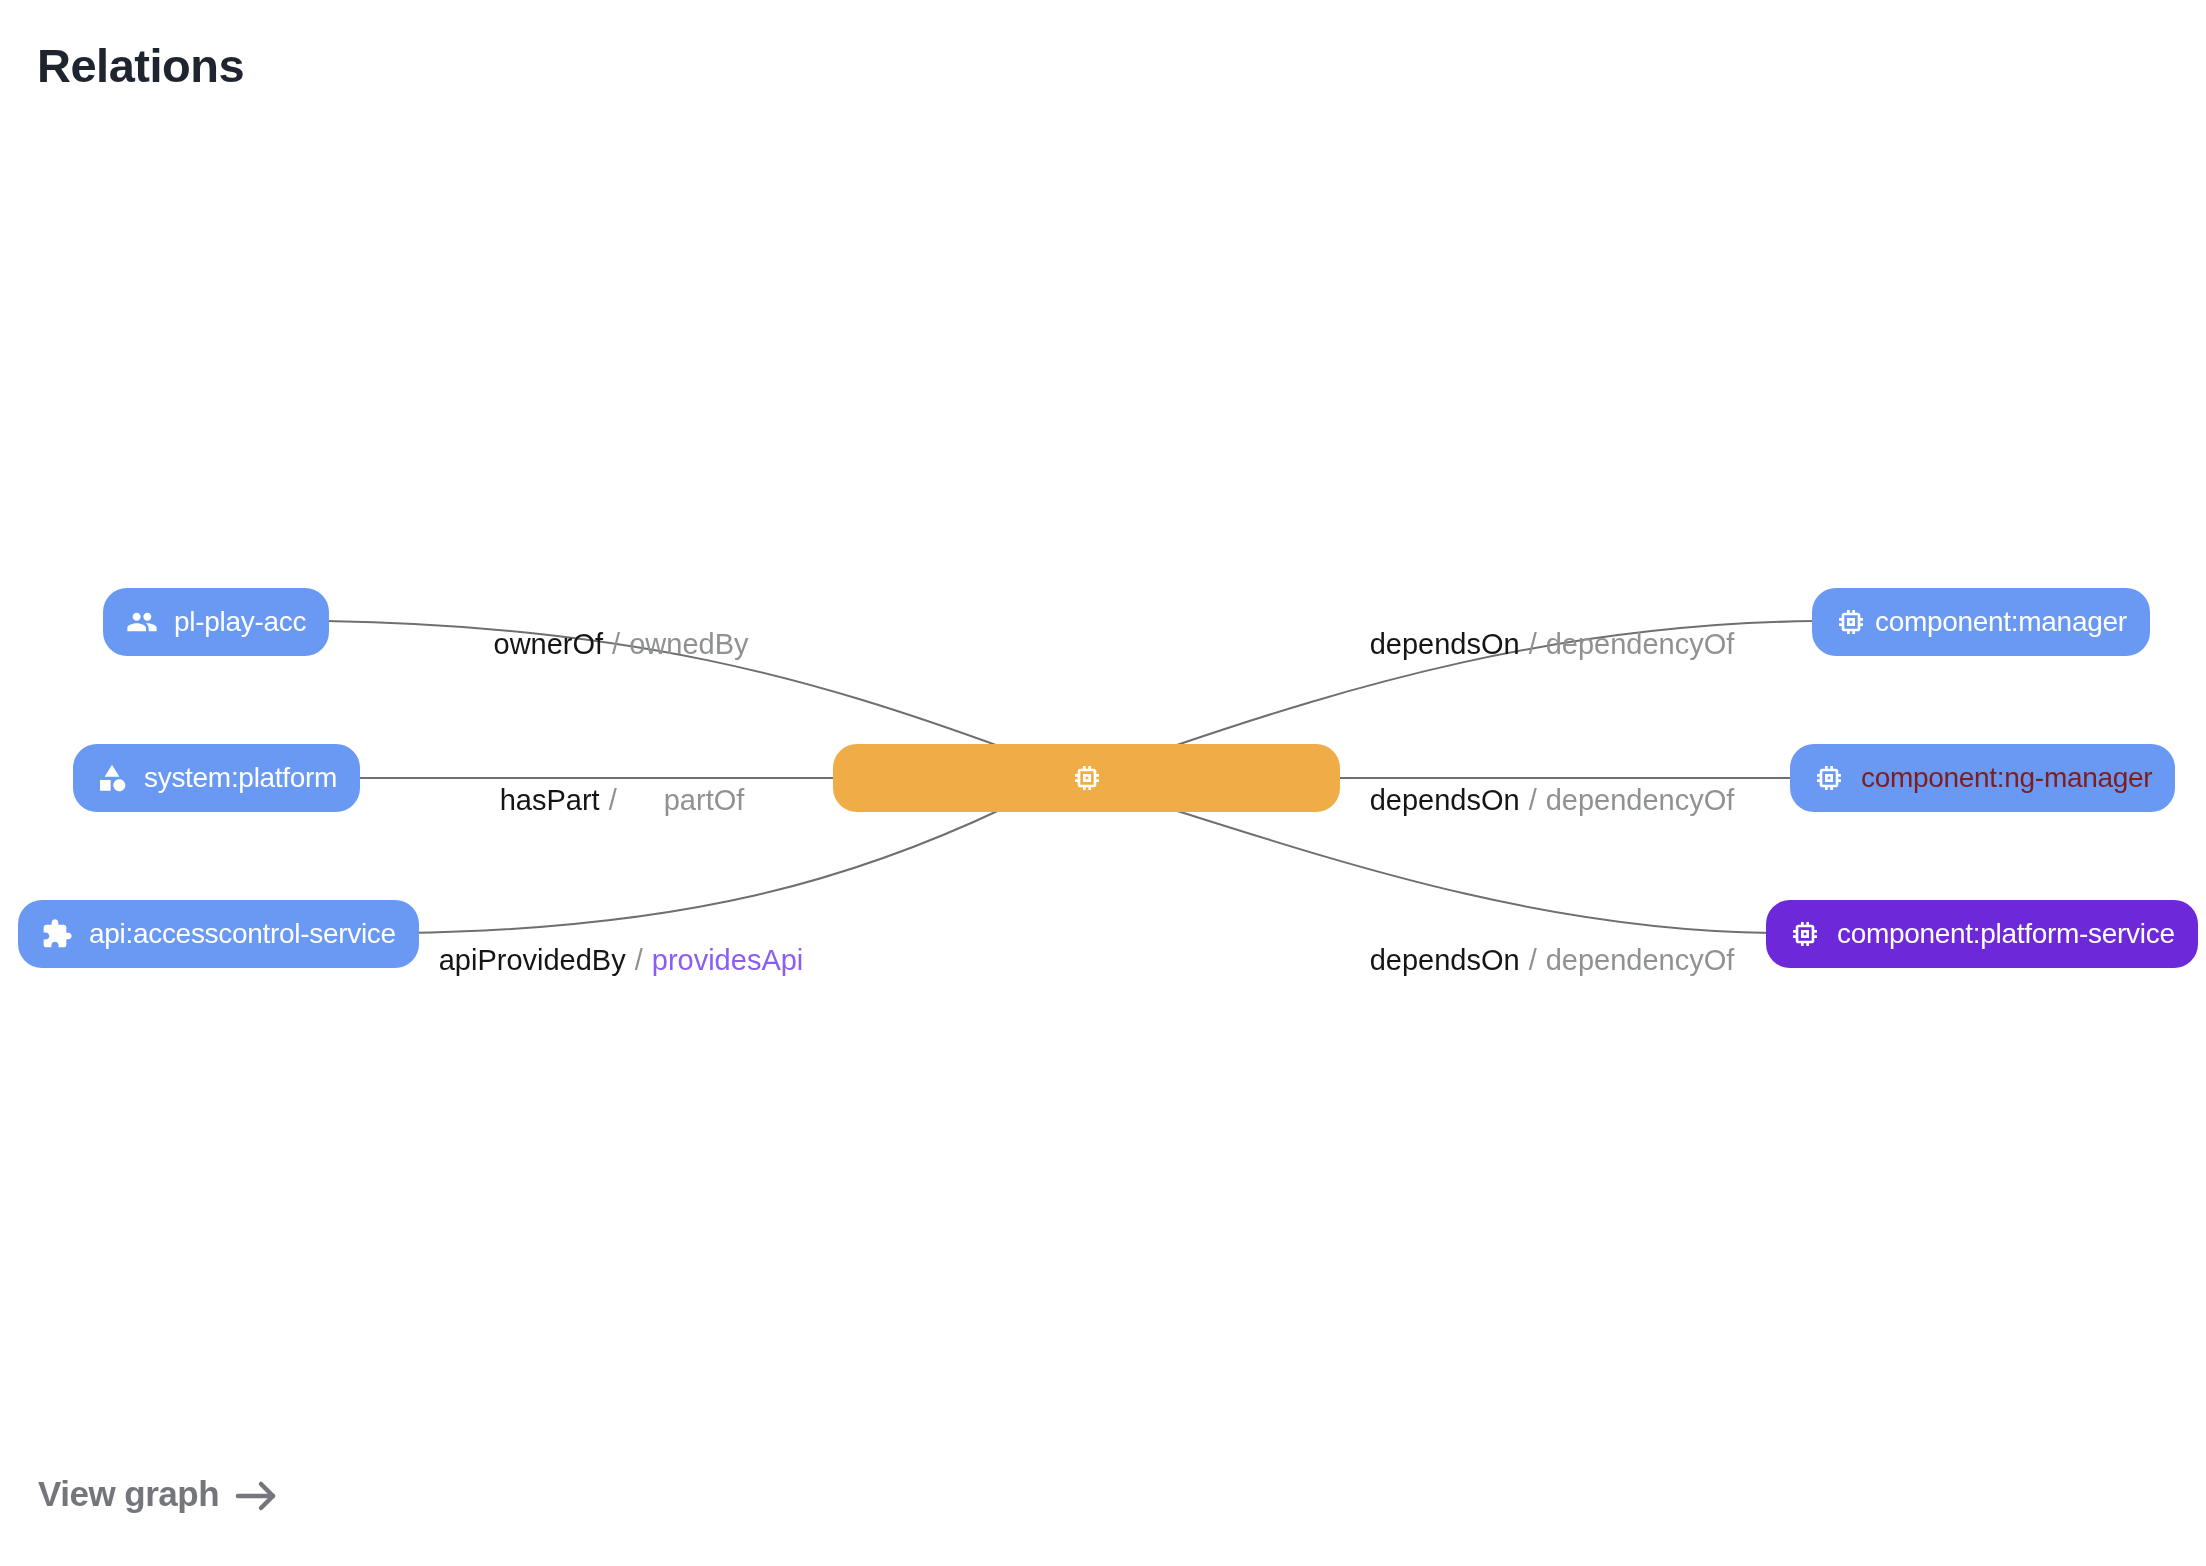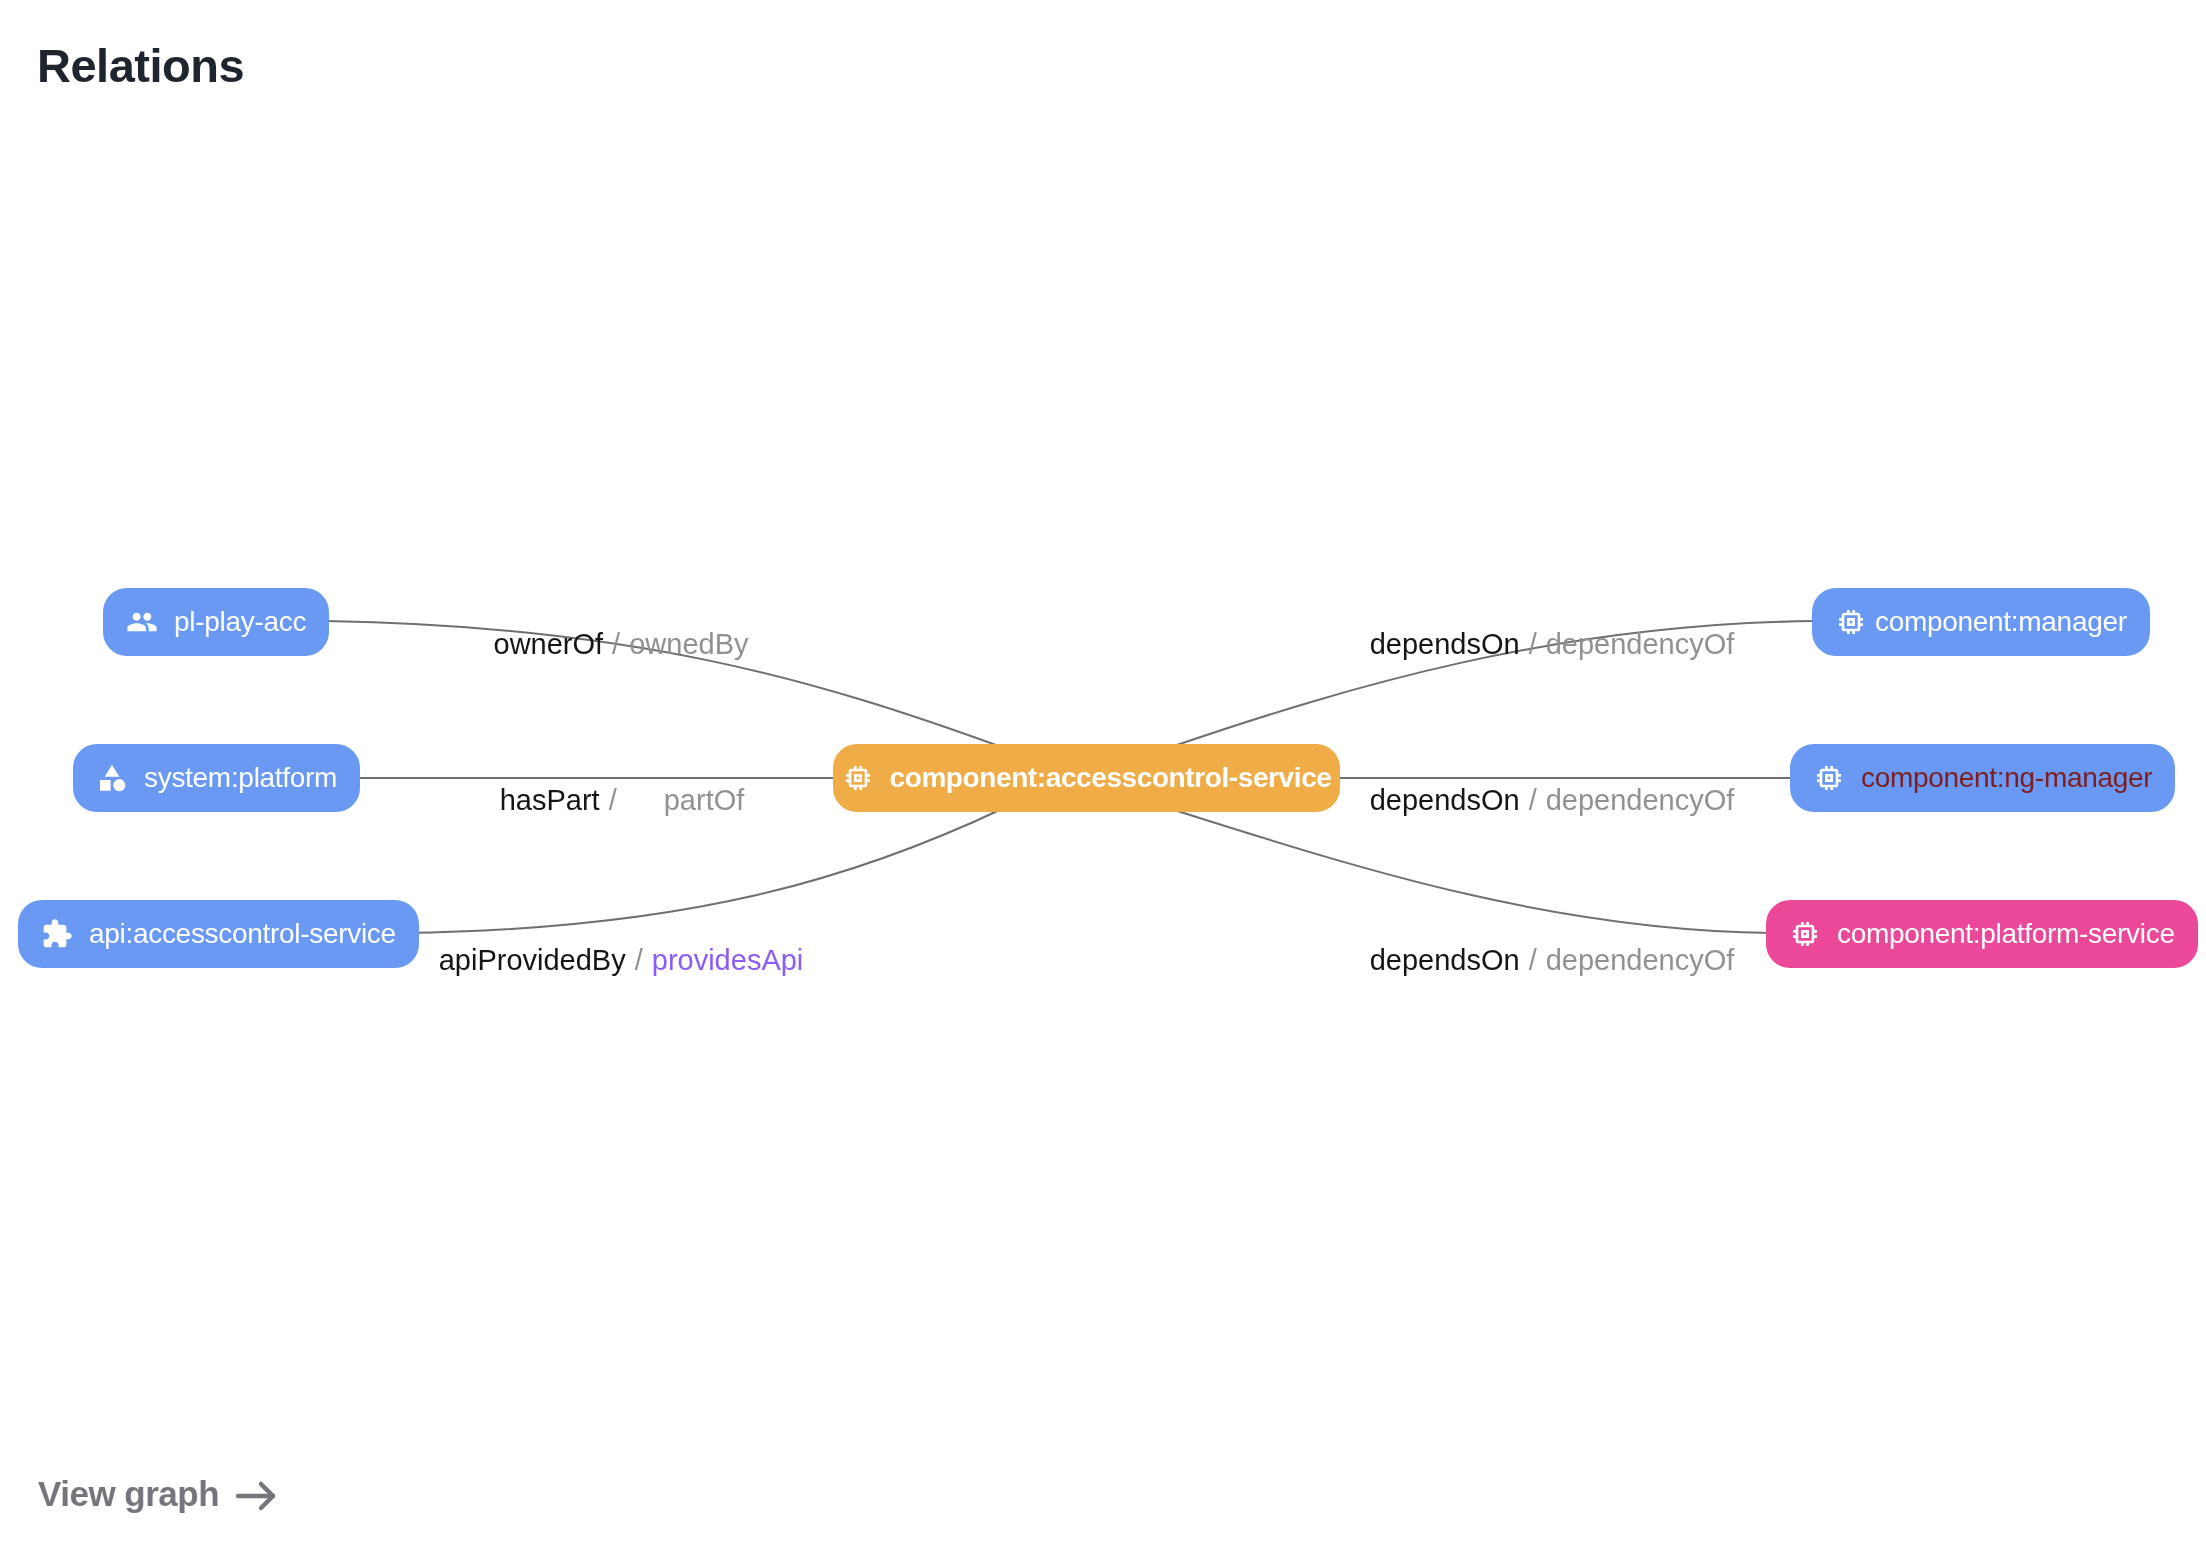--- a/index.html
+++ b/index.html
@@ -128,39 +128,38 @@
           </svg>
         </span>
         <span>api:accesscontrol-service</span>
       </div>
       <div class="node center" style="left: 833px; top: 744px; width: 507px; background: rgb(240, 172, 71); color: rgb(255, 255, 255);">
         <span class="icon">
           <svg viewBox="0 0 24 24">
             <path d="M15 9H9v6h6V9zm-2 4h-2v-2h2v2zm8-2V9h-2V7c0-1.1-.9-2-2-2h-2V3h-2v2h-2V3H9v2H7c-1.1 0-2 .9-2 2v2H3v2h2v2H3v2h2v2c0 1.1.9 2 2 2h2v2h2v-2h2v2h2v-2h2c1.1 0 2-.9 2-2v-2h2v-2h-2v-2h2zm-4 6H7V7h10v10z"></path>
           </svg>
         </span>
-        <span>component:accesscontrol-service</span>
       </div>
       <div class="node" style="left: 1812px; top: 588px; background: rgb(105, 153, 243); color: rgb(255, 255, 255); gap: 8px;">
         <span class="icon">
           <svg viewBox="0 0 24 24">
             <path d="M15 9H9v6h6V9zm-2 4h-2v-2h2v2zm8-2V9h-2V7c0-1.1-.9-2-2-2h-2V3h-2v2h-2V3H9v2H7c-1.1 0-2 .9-2 2v2H3v2h2v2H3v2h2v2c0 1.1.9 2 2 2h2v2h2v-2h2v2h2v-2h2c1.1 0 2-.9 2-2v-2h2v-2h-2v-2h2zm-4 6H7V7h10v10z"></path>
           </svg>
         </span>
         <span>component:manager</span>
       </div>
       <div class="node" style="left: 1790px; top: 744px; background: rgb(105, 153, 243); color: #7f1d1d;">
         <span class="icon">
           <svg viewBox="0 0 24 24">
             <path d="M15 9H9v6h6V9zm-2 4h-2v-2h2v2zm8-2V9h-2V7c0-1.1-.9-2-2-2h-2V3h-2v2h-2V3H9v2H7c-1.1 0-2 .9-2 2v2H3v2h2v2H3v2h2v2c0 1.1.9 2 2 2h2v2h2v-2h2v2h2v-2h2c1.1 0 2-.9 2-2v-2h2v-2h-2v-2h2zm-4 6H7V7h10v10z"></path>
           </svg>
         </span>
         <span>component:ng-manager</span>
       </div>
-      <div class="node" style="left: 1766px; top: 900px; background: #ec4899; color: rgb(255, 255, 255); justify-content: space-between;">
+      <div class="node" style="left: 1766px; top: 900px; background: #6d28d9; color: rgb(255, 255, 255); justify-content: space-between;">
         <span class="icon">
           <svg viewBox="0 0 24 24">
             <path d="M15 9H9v6h6V9zm-2 4h-2v-2h2v2zm8-2V9h-2V7c0-1.1-.9-2-2-2h-2V3h-2v2h-2V3H9v2H7c-1.1 0-2 .9-2 2v2H3v2h2v2H3v2h2v2c0 1.1.9 2 2 2h2v2h2v-2h2v2h2v-2h2c1.1 0 2-.9 2-2v-2h2v-2h-2v-2h2zm-4 6H7V7h10v10z"></path>
           </svg>
         </span>
         <span>component:platform-service</span>
       </div>
     </div>
 
   <a class="view-graph">

